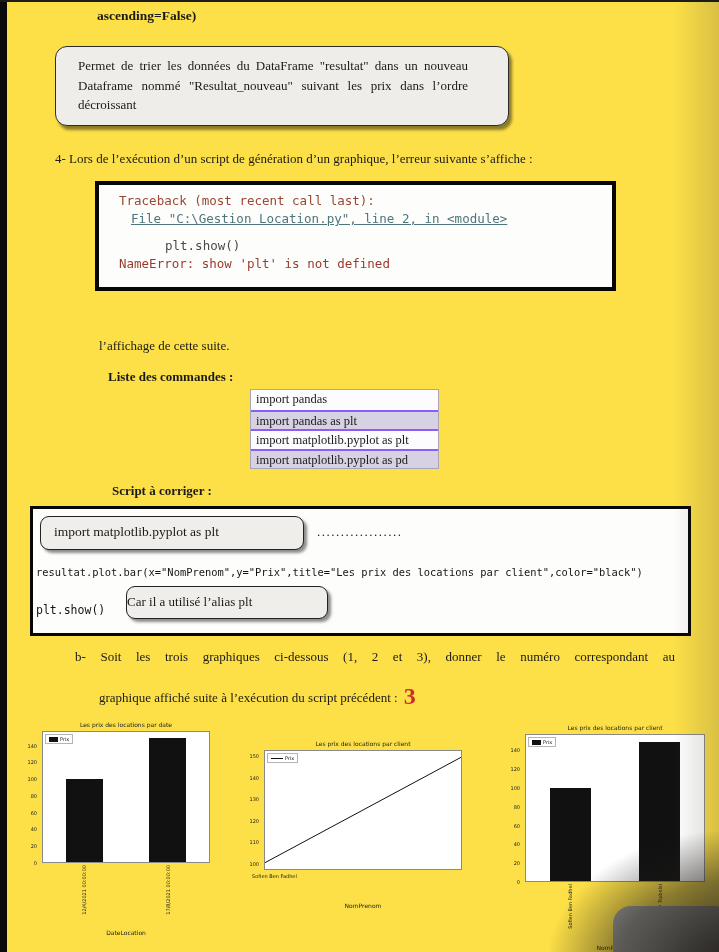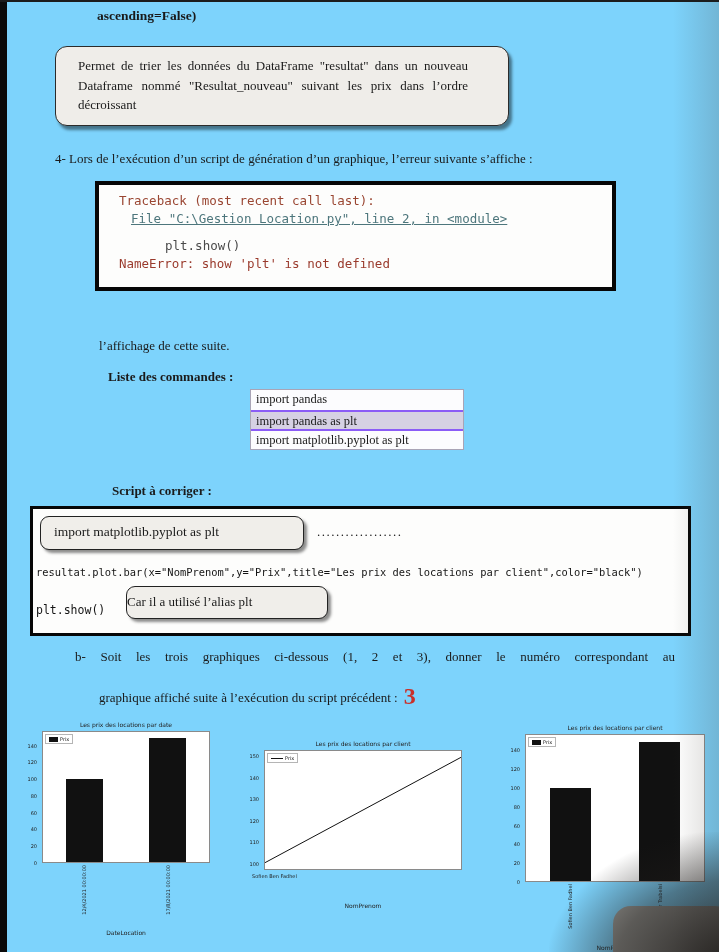--- a/index.html
+++ b/index.html
@@ -1,18 +1,18 @@
 <!DOCTYPE html>
 <html><head>
 <meta charset="utf-8">
 <style>
 *{margin:0;padding:0;box-sizing:border-box}
 html,body{width:719px;height:952px}
 body{position:relative;background:#fcfcfa;font-family:"Liberation Serif","DejaVu Serif",serif;color:#1a1a1a;overflow:hidden}
-.page{position:absolute;inset:0;background:#7dd3fc}
+.page{position:absolute;inset:0;background:#fde047}
 
 .edge-left{position:absolute;left:0;top:0;width:7px;height:100%;background:#0b0b0b;z-index:30}
 .edge-top{position:absolute;left:0;top:0;width:100%;height:2px;background:#1c1c1c;z-index:30}
 .scan-shade-right{position:absolute;top:0;right:0;width:46px;height:100%;background:linear-gradient(to right,rgba(70,64,58,0),rgba(70,64,58,0.20));pointer-events:none;z-index:25}
 .corner-tab{position:absolute;right:-14px;bottom:-16px;width:120px;height:62px;background:#9a9a96;border-radius:18px;z-index:24}
 .scan-corner{position:absolute;right:0;bottom:0;width:170px;height:120px;background:radial-gradient(ellipse at 108% 112%,rgba(30,27,25,0.95) 0%,rgba(30,27,25,0.50) 45%,rgba(30,27,25,0) 72%);pointer-events:none;z-index:26}
 
 .header-code{position:absolute;left:97px;top:8px;font-weight:bold;font-size:13.5px}
 .callout{background:#efede9;border:1.5px solid #2b2b2b;box-shadow:3px 4px 3px rgba(0,0,0,0.45)}
 .callout1{position:absolute;left:55px;top:46px;width:454px;height:80px;border-radius:12px;padding:9px 40px 9px 22px;font-size:13px;line-height:1.5;text-align:justify}
@@ -20,21 +20,21 @@
 
 .tb-box{position:absolute;left:95px;top:181px;width:521px;height:110px;background:#fdfdfc;border:4px solid #060606;padding:7px 8px 0 20px;font-family:"DejaVu Sans Mono","Liberation Mono",monospace;font-size:12.5px;line-height:1.45}
 .tb1{color:#9a4632}
 .tb2{color:#4d767c;text-decoration:underline;margin-left:12px}
 .tb3{color:#4a4a4a;margin-left:46px;margin-top:9px}
 .tb4{color:#9a3a2c}
 
 .qa1{position:absolute;left:75px;top:317px;width:598px;font-size:13px;text-align:justify;text-align-last:justify}
 .qa2{position:absolute;left:99px;top:338px;width:598px;font-size:13px}
 .cmd-label{position:absolute;left:108px;top:369px;font-size:13px;font-weight:bold;}
-.cmd-table{position:absolute;left:250px;top:389px;width:214px;border:1px solid #a9a4b6;background:#fff}
+.cmd-table{position:absolute;left:250px;top:389px;width:189px;border:1px solid #a9a4b6;background:#fff}
 .cmd-row{height:19.5px;line-height:19px;font-size:12.5px;padding-left:5px;border-top:2px solid #8b5cf6;background:#fcfcfe}
 .cmd-row:first-child{border-top:none}
 .cmd-row:nth-child(even){background:#d6d1e3}
 .script-label{position:absolute;left:112px;top:483px;font-size:13px;font-weight:bold;}
 
 .script-box{position:absolute;left:30px;top:506px;width:661px;height:130px;background:#fdfdfc;border:3.5px solid #060606}
 .chip{position:absolute;background:#f0eeea;border:1.5px solid #222;border-radius:9px;box-shadow:3px 3px 3px rgba(0,0,0,0.45);font-size:13.5px}
 .chip1{left:7px;top:7px;width:264px;height:34px;padding:7px 0 0 13px}
 .chip2{left:93px;top:77px;width:202px;height:33px;padding:7px 0 0 0;font-size:13px}
 .dots{position:absolute;left:284px;top:15px;font-size:13px;letter-spacing:1.5px;color:#222}
@@ -103,20 +103,21 @@
   </div>
 
   <div class="qa2">l’affichage de cette suite.</div>
 
   <div class="cmd-label">Liste des commandes :</div>
 
   <div class="cmd-table">
     <div class="cmd-row">import pandas</div>
     <div class="cmd-row">import pandas as plt</div>
     <div class="cmd-row">import matplotlib.pyplot as plt</div>
+    <div class="cmd-row">import matplotlib.pyplot as pd</div>
   </div>
 
   <div class="script-label">Script à corriger :</div>
 
   <div class="script-box">
     <div class="chip chip1">import matplotlib.pyplot as plt</div>
     <div class="dots">..................</div>
     <div class="code-line">resultat.plot.bar(x="NomPrenom",y="Prix",title="Les prix des locations par client",color="black")</div>
     <div class="plt-show">plt.show()</div>
     <div class="chip chip2">Car il a utilisé l’alias plt</div>

